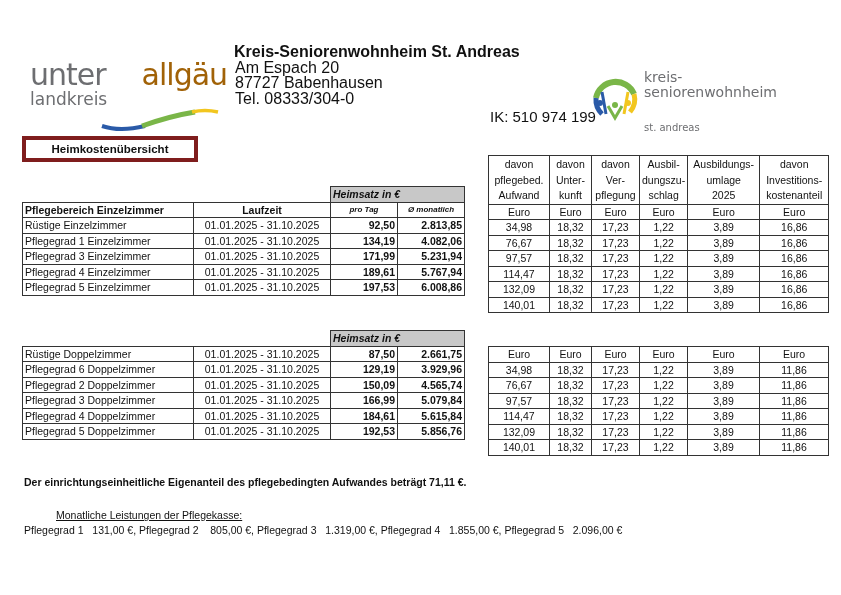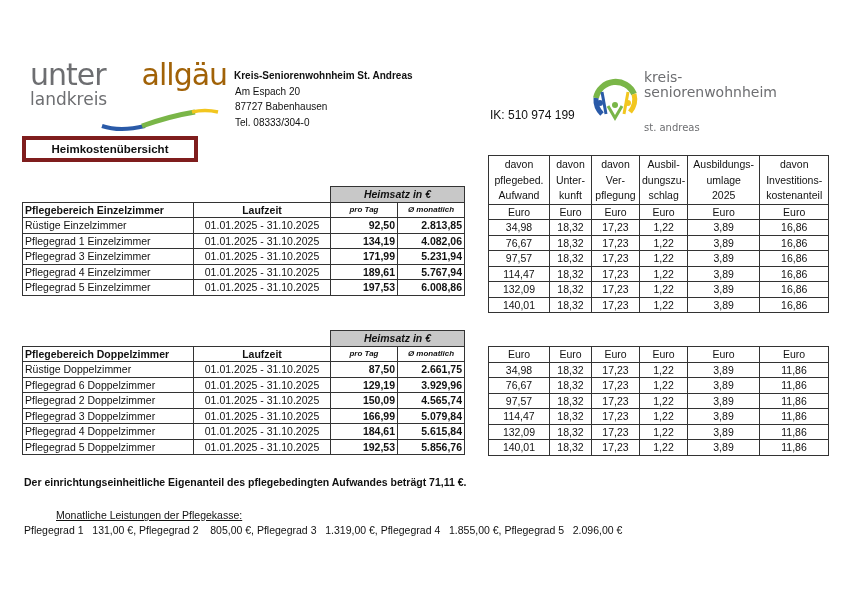--- a/index.html
+++ b/index.html
@@ -10,45 +10,45 @@
     .abs { position: absolute; }
 
     
     .logo-left { left: 30px; top: 60px; width: 190px; height: 70px; }
     .logo-unter { font-family: "DejaVu Sans", sans-serif; font-size: 30px; color: #6d6e71; letter-spacing: -1px; line-height: 30px; }
     .logo-unter b { font-weight: normal; color: #a16207; margin-left: 36px; }
     .logo-land { font-family: "DejaVu Sans", sans-serif; font-size: 17px; color: #6d6e71; line-height: 18px; margin-top: 0px; }
     .logo-swoosh { position: absolute; left: 70px; top: 40px; }
 
     
-    .addr { left: 234px; top: 68px; font-size: 10px; line-height: 15.5px; }
+    .addr { left: 234px; top: 44px; font-size: 16px; line-height: 15.5px; }
     .addr .name { font-weight: bold; }
     .addr .ln { padding-left: 1px; }
 
-    .ik { left: 490px; top: 108px; font-size: 12px; }
+    .ik { left: 490px; top: 108px; font-size: 15px; }
 
     
     .logo-right { left: 588px; top: 70px; width: 200px; height: 60px; }
     .logo-right .txt { position: absolute; left: 56px; top: 0; color: #6d6e71; font-family: "DejaVu Sans", sans-serif; }
     .logo-right .t1 { font-size: 14px; line-height: 15px; }
     .logo-right .t2 { font-size: 14px; line-height: 15px; }
     .logo-right .t3 { font-size: 10px; line-height: 14px; margin-top: 21px; }
 
     
     .title-box {
       left: 22px; top: 136px; width: 168px; height: 18px;
       border: 4px solid #7f1d1d; font-weight: bold; font-size: 11.5px;
       text-align: center; line-height: 18px;
     }
 
     
     table { border-collapse: collapse; position: absolute; font-size: 10.5px; }
     td { border: 1px solid #333; padding: 0 2px; height: 14.5px; line-height: 14px; white-space: nowrap; }
     .t-left td.blank { border: none; }
-    .hs-head { background: #c8c8c8; font-weight: bold; font-style: italic; text-align: center; font-size: 10.5px; }
+    .hs-head { background: #c8c8c8; font-weight: bold; font-style: italic; text-align: left; font-size: 10.5px; }
     .hs-sub { font-style: italic; font-weight: bold; font-size: 8px; text-align: center; }
     .col-name { width: 166px; text-align: left; }
     .col-lauf { width: 132px; text-align: center; }
     .col-tag { width: 62px; text-align: right; font-weight: bold; }
     .col-mon { width: 62px; text-align: right; font-weight: bold; }
     .hdr-bold { font-weight: bold; }
     .hdr-center { text-align: center; font-weight: bold; }
 
     .t-right td { text-align: center; padding: 0 2px; }
     .t-right .rh td { line-height: 15.5px; vertical-align: top; padding-top: 1px; }
@@ -246,26 +246,20 @@
     </tbody>
 </table>
 
 <table class="t-left" style="left:22px; top:330px;">
   <tbody>
       <tr>
     <td class="blank col-name"></td>
     <td class="blank col-lauf"></td>
     <td class="hs-head" colspan="2">Heimsatz in €</td>
   </tr>
-  <tr>
-    <td class="col-name hdr-bold">Pflegebereich Doppelzimmer</td>
-    <td class="col-lauf hdr-center">Laufzeit</td>
-    <td class="hs-sub">pro Tag</td>
-    <td class="hs-sub">Ø monatlich</td>
-  </tr>
   </tbody>
     <tbody id="doppel-body">
       <tr>
         <td class="col-name">Rüstige Doppelzimmer</td>
         <td class="col-lauf">01.01.2025 - 31.10.2025</td>
         <td class="col-tag">87,50</td>
         <td class="col-mon">2.661,75</td>
       </tr>
       <tr>
         <td class="col-name">Pflegegrad 6 Doppelzimmer</td>

